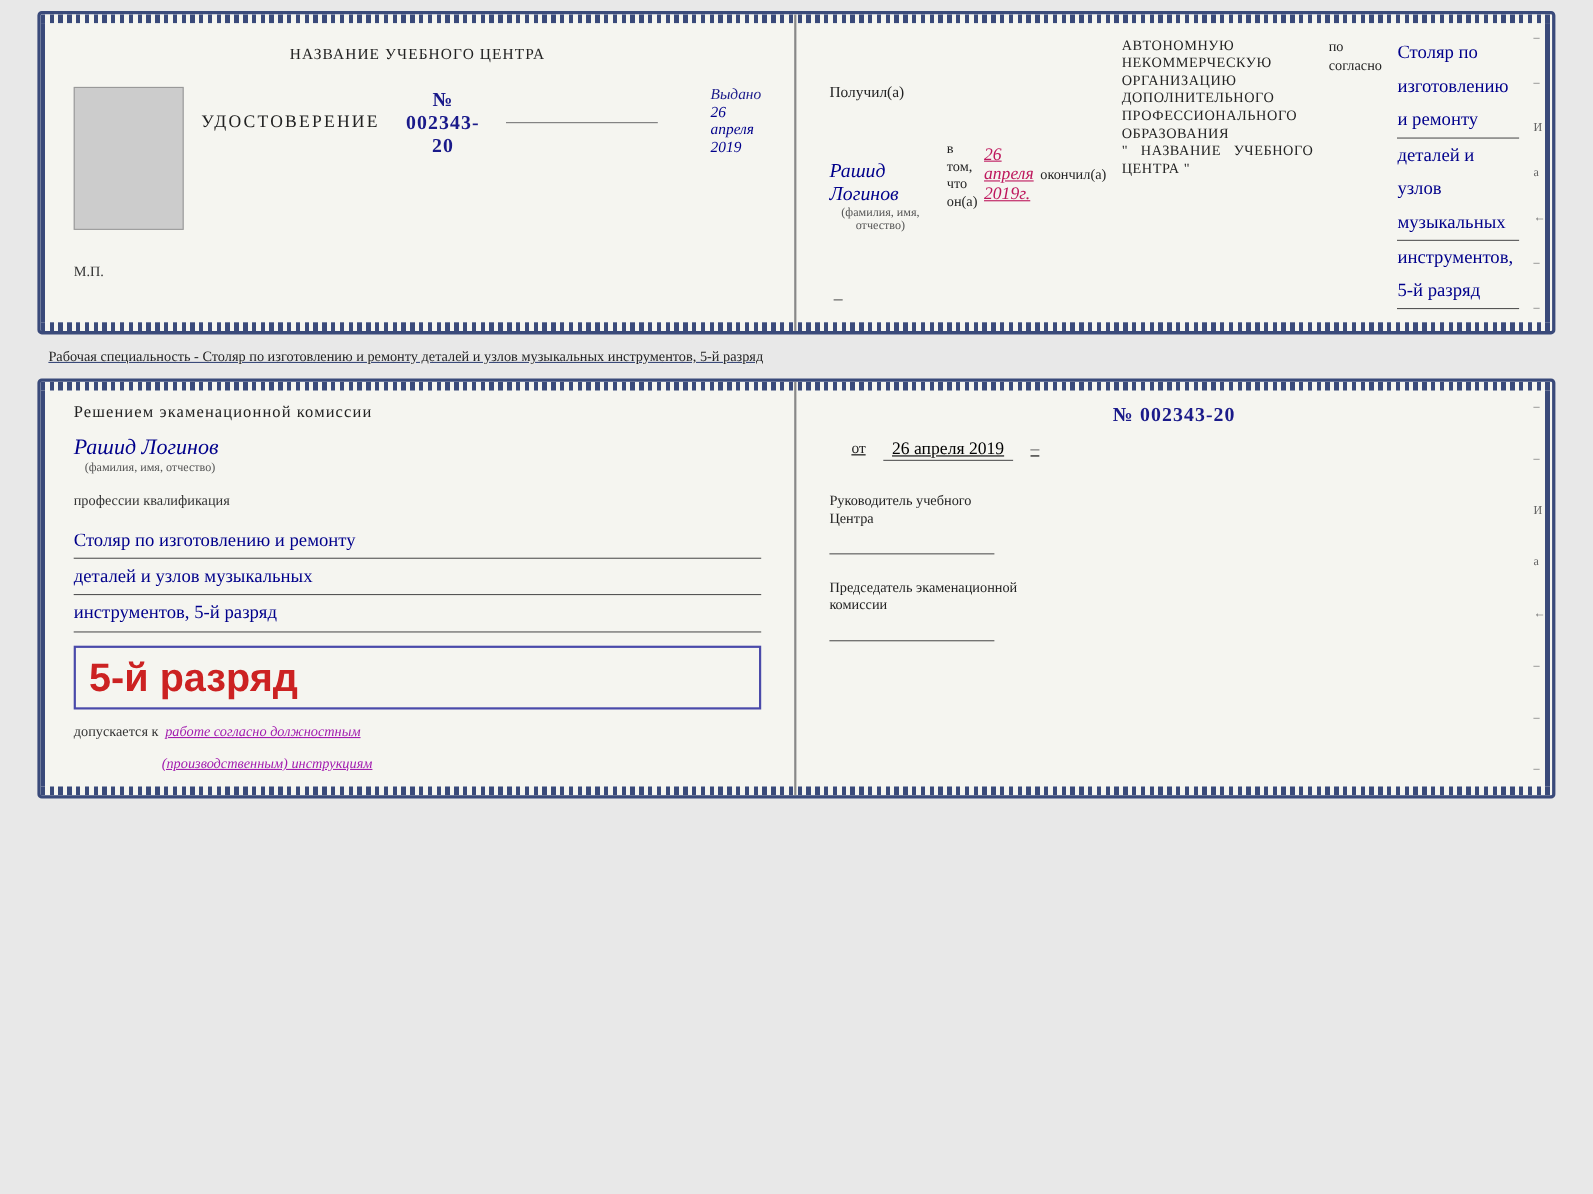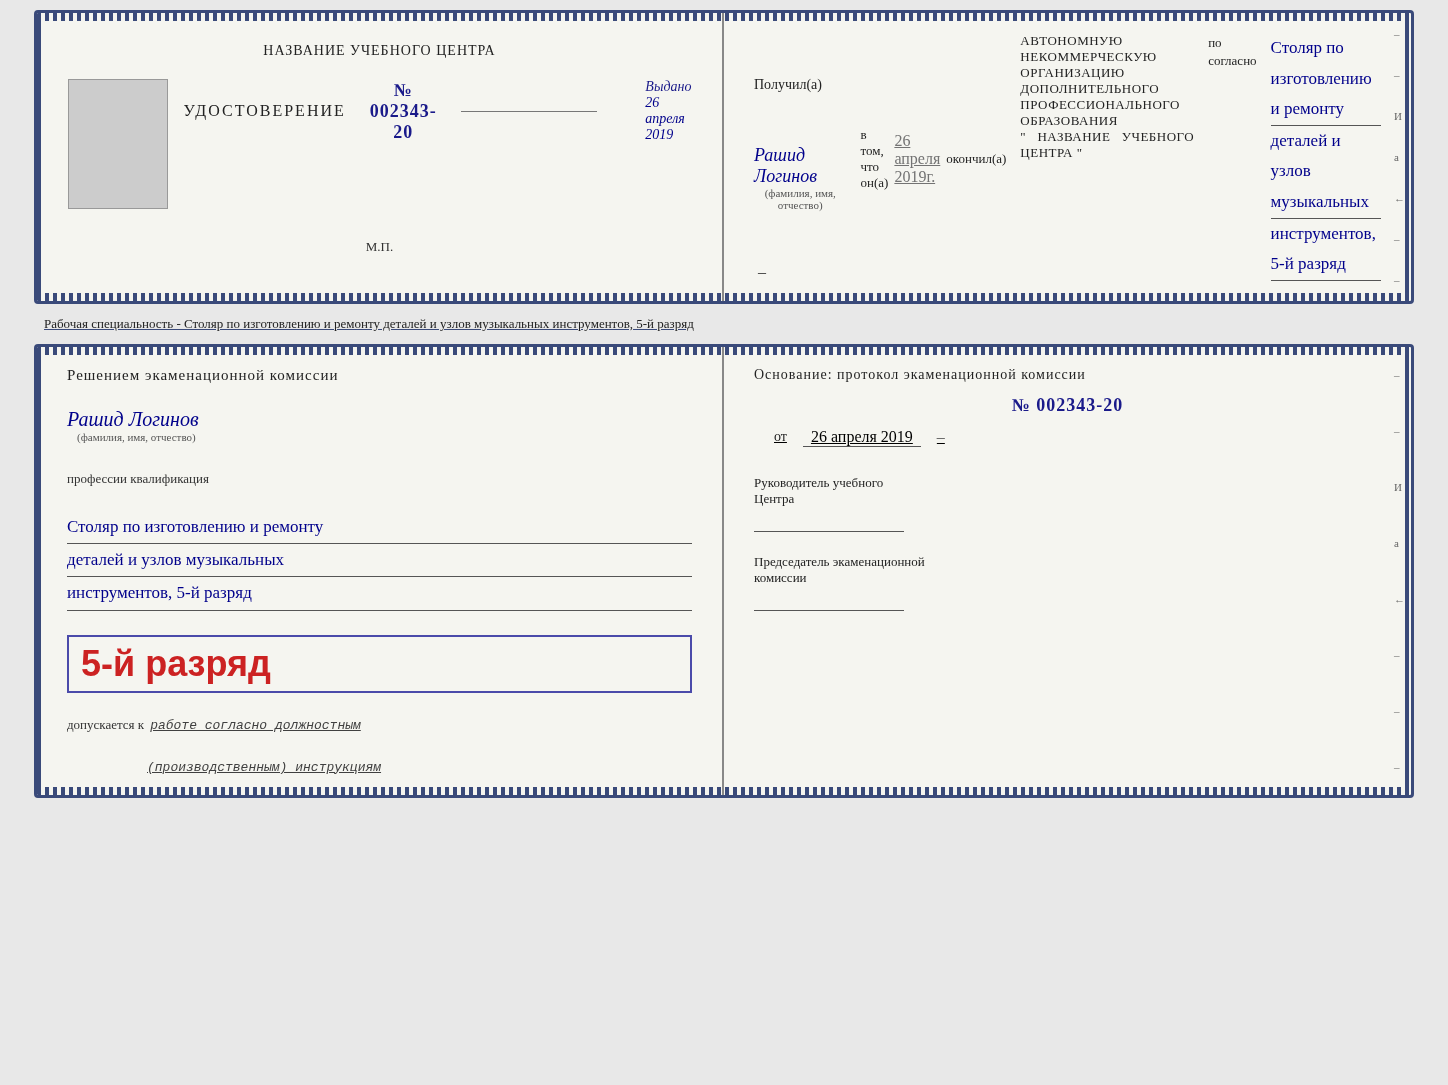--- a/index.html
+++ b/index.html
@@ -35,21 +35,20 @@
       pointer-events: none;
       z-index: 10;
     }
 
     .doc-left {
       width: 50%;
       border-right: 2px solid #888;
       padding: 30px 30px 20px 30px;
       display: flex;
       flex-direction: column;
-      align-items: center;
       gap: 20px;
     }
 
     .doc-right {
       width: 50%;
       padding: 20px 30px 20px 30px;
       display: flex;
       flex-direction: row;
       gap: 14px;
     }
@@ -120,22 +119,23 @@
       color: #555;
       text-align: center;
     }
 
     .dated-line {
       font-size: 13px;
       color: #222;
     }
 
     .dated-value {
+      font-style: italic;
       text-decoration: underline;
-      color: #737373;
+      color: #be185d;
     }
 
     .org-block {
       font-size: 13px;
       color: #222;
       text-align: justify;
       text-transform: uppercase;
       letter-spacing: 0.5px;
     }
 
@@ -163,21 +163,21 @@
       padding-left: 10px;
     }
 
     
     .doc-bottom-left {
       width: 50%;
       border-right: 2px solid #888;
       padding: 20px 30px;
       display: flex;
       flex-direction: column;
-      gap: 24px;
+      gap: 12px;
     }
 
     .doc-bottom-right {
       width: 50%;
       padding: 20px 30px;
       display: flex;
       flex-direction: column;
       gap: 12px;
     }
 
@@ -211,24 +211,24 @@
     }
 
     .rank-big {
       font-size: 36px;
       font-weight: bold;
       color: #cc2222;
       font-family: Arial, sans-serif;
     }
 
     .допускается-handwritten {
-      font-family: Liberation Mono, monospace;
+      font-family: Liberation Serif, serif;
       font-style: italic;
       font-size: 13px;
-      color: #404040;
+      color: #a21caf;
       text-decoration: underline;
     }
 
     
     .basis-text {
       font-size: 14px;
       color: #222;
       text-align: justify;
       letter-spacing: 1px;
     }
@@ -385,21 +385,20 @@
     <div style="font-size:13px; color:#333; display:flex; gap:6px; flex-wrap:wrap; align-items:baseline;">
       <span>допускается к</span>
       <span class="допускается-handwritten">работе согласно должностным</span>
     </div>
     <div style="margin-left:80px;">
       <span class="допускается-handwritten">(производственным) инструкциям</span>
     </div>
   </div>
 
   <div class="doc-bottom-right">
-    <div class="basis-text">Основание: протокол экаменационной комиссии</div>
 
     <div class="protocol-number">№ 002343-20</div>
 
     <div style="display:flex; align-items:center; gap:16px; margin-left:20px;text-decoration:underline;">
       <span class="from-date">от</span>
       <span style="border-bottom:1px solid #555; padding: 0 8px;">26 апреля 2019</span>
       <span style="color:#555;">–</span>
     </div>
 
     <div class="signature-block" style="margin-top:16px;">

